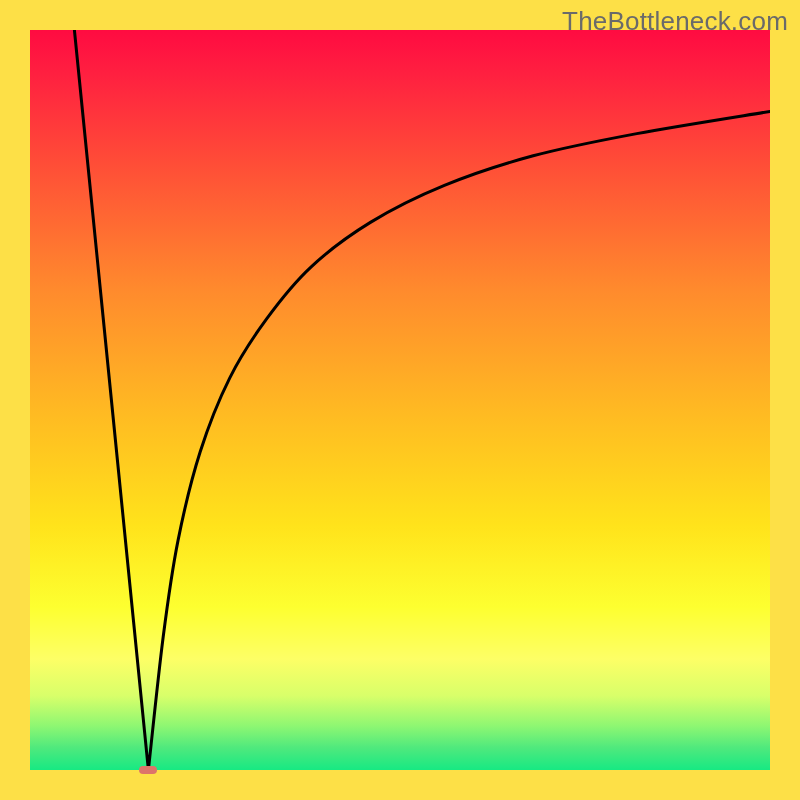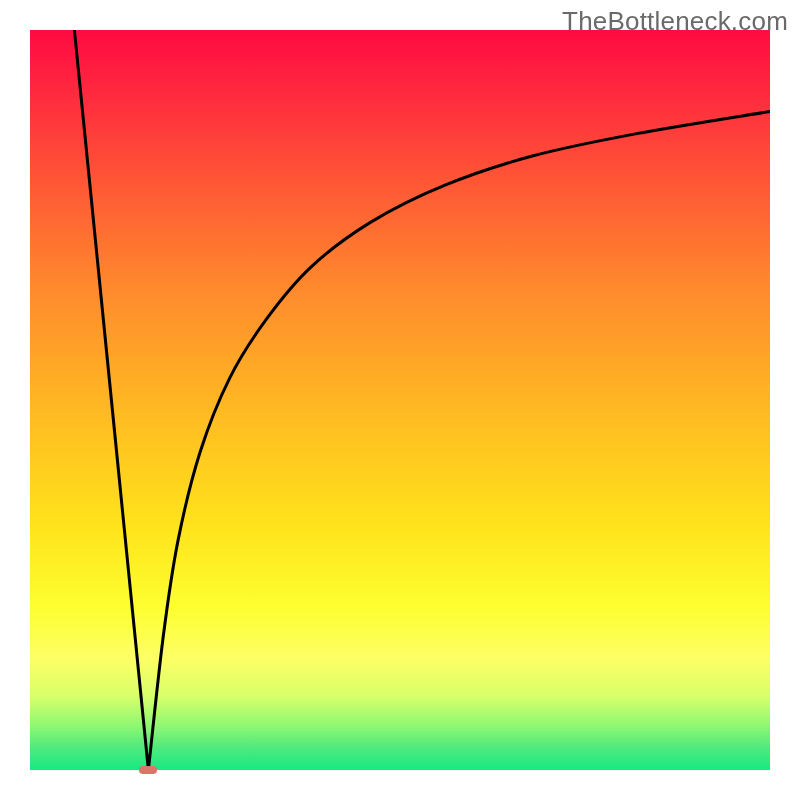--- a/index.html
+++ b/index.html
@@ -7,21 +7,21 @@
     padding: 0;
     width: 800px;
     height: 800px;
     background: #000;
     overflow: hidden;
   }
   .frame {
     position: relative;
     width: 800px;
     height: 800px;
-    background: #ffffff;
+    background: #fde047;
   }
   .plot-area {
     position: absolute;
     left: 30px;
     top: 30px;
     width: 740px;
     height: 740px;
     
     background: linear-gradient(
       to bottom,

